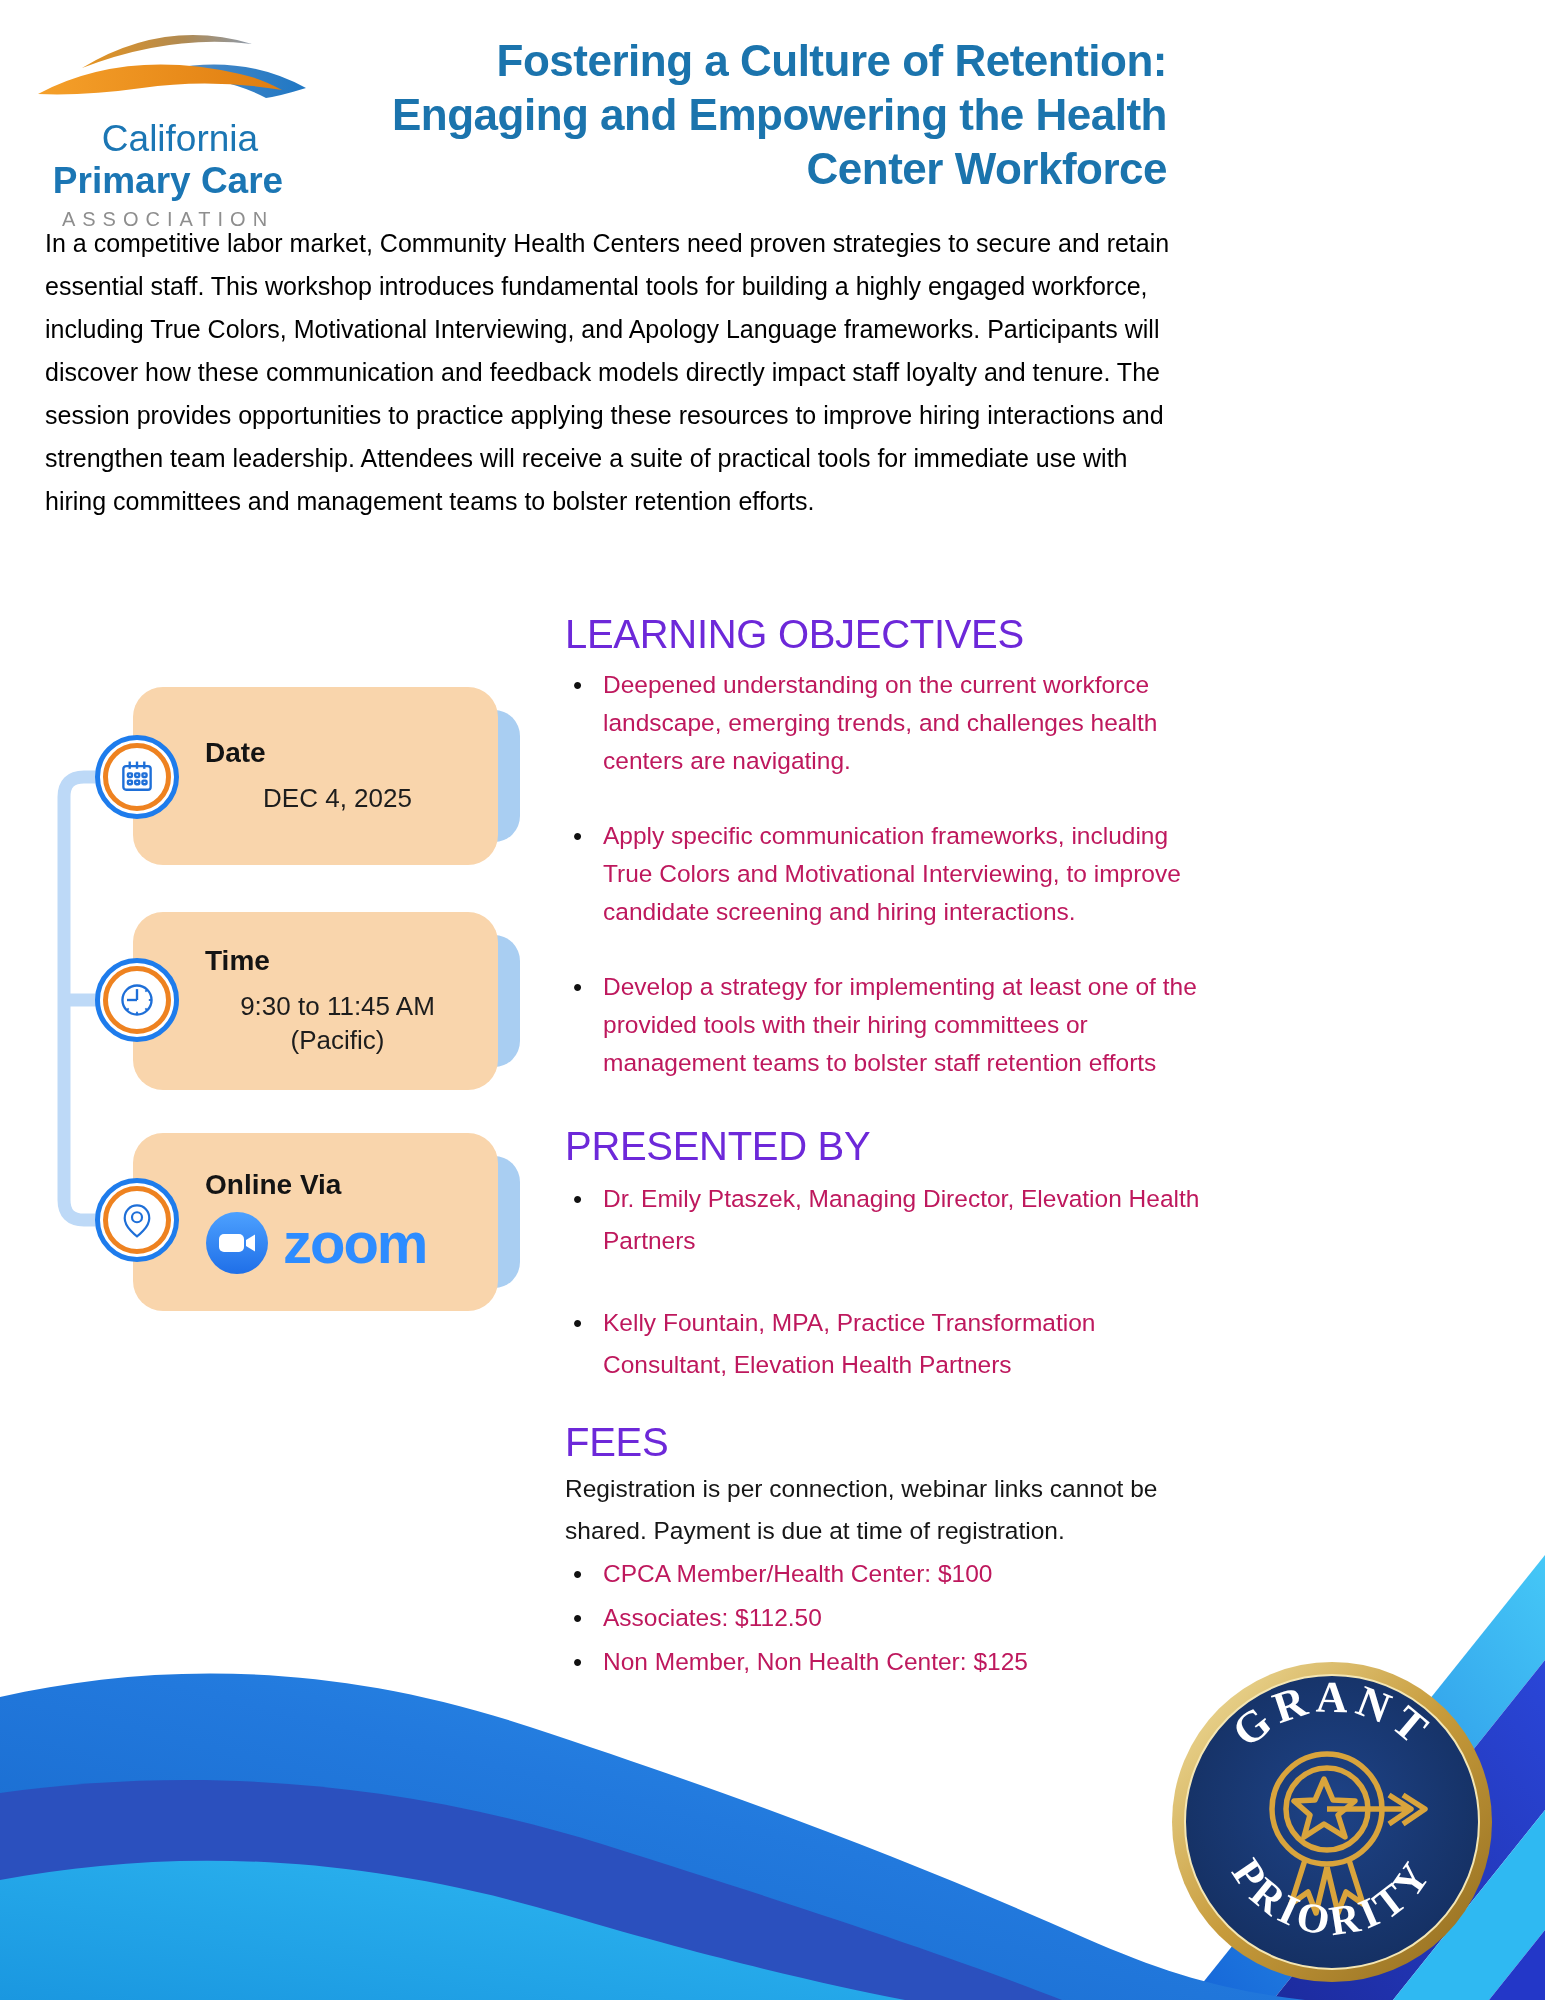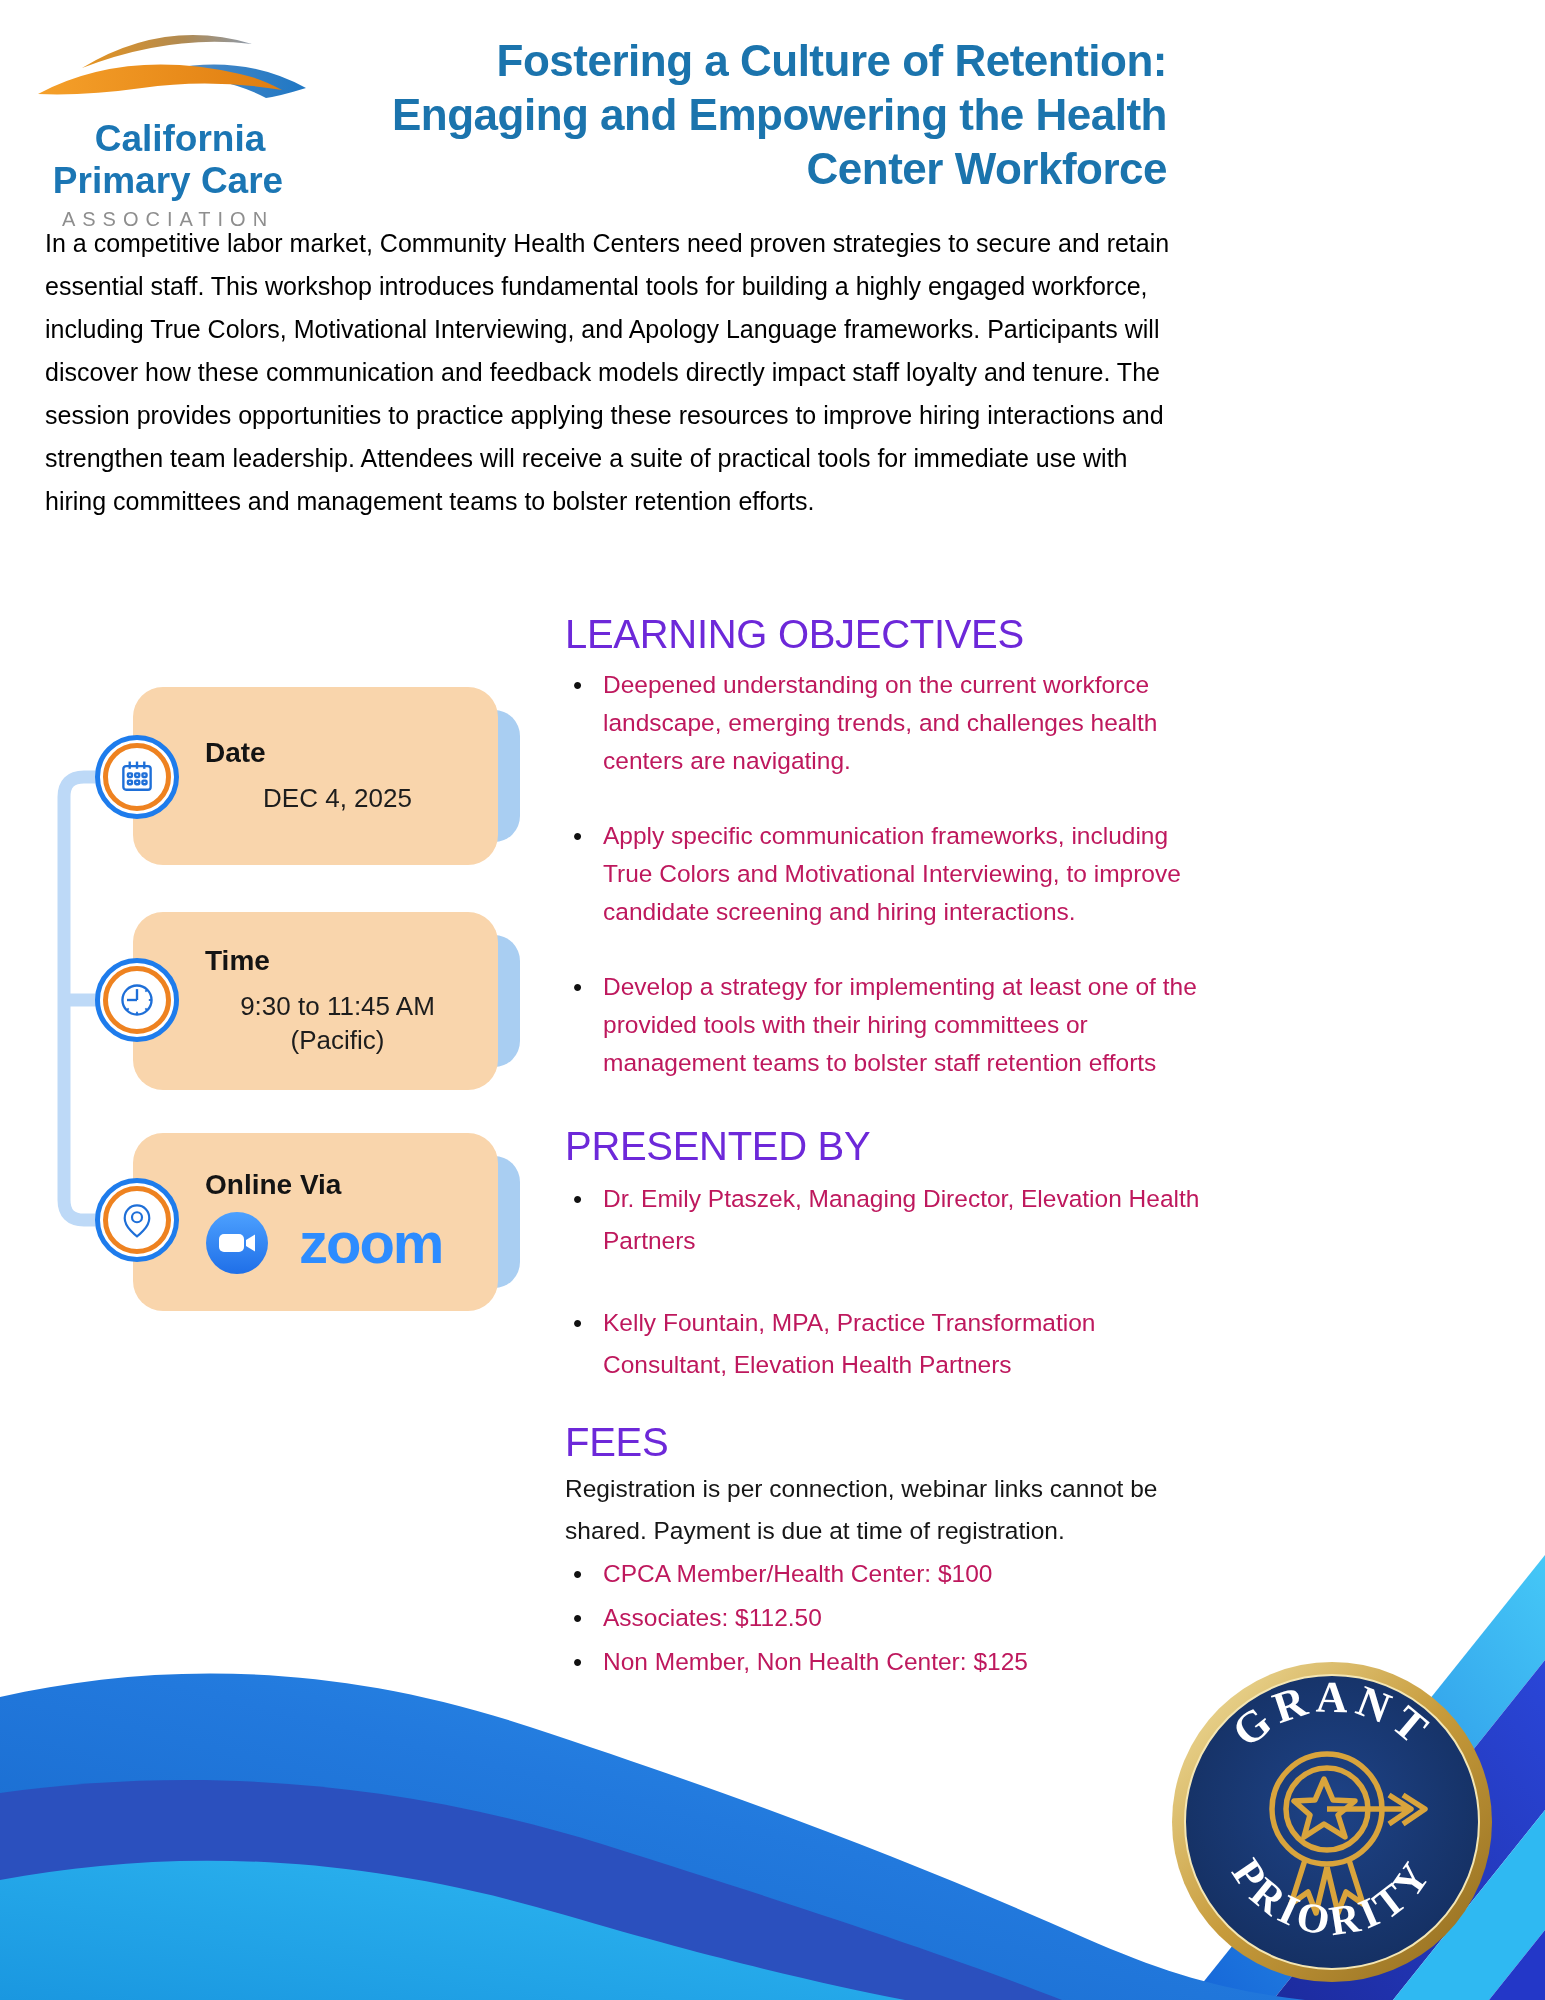--- a/index.html
+++ b/index.html
@@ -4,21 +4,21 @@
 <style>
   html,body{margin:0;padding:0;background:#e8e8e8;}
   *{box-sizing:border-box;}
   .page{position:relative;width:1545px;height:2000px;background:#ffffff;overflow:hidden;
         font-family:"Liberation Sans",sans-serif;color:#1b1b1b;}
   
   #decor{position:absolute;left:0;top:0;z-index:1;pointer-events:none;}
   
   .logo{position:absolute;left:30px;top:26px;width:300px;height:210px;z-index:2;text-align:center;}
   .logo-swoosh{position:absolute;left:0;top:0;}
-  .logo-l1{position:absolute;left:0;top:92px;width:100%;font-size:37px;font-weight:700;color:#1b76b4;letter-spacing:0;}
+  .logo-l1{position:absolute;left:0;top:92px;width:100%;font-size:37px;font-weight:400;color:#1b76b4;letter-spacing:0;}
   .logo-l2{position:absolute;left:-12px;top:134px;width:100%;font-size:37px;font-weight:700;color:#1b76b4;}
   .logo-l3{position:absolute;left:-12px;top:182px;width:100%;font-size:20px;font-weight:400;color:#8e8e8e;letter-spacing:7px;}
   
   .title{position:absolute;left:380px;top:34px;width:787px;z-index:2;text-align:right;
          font-size:44px;line-height:54px;font-weight:800;color:#1b74ad;letter-spacing:-0.5px;}
   
   .intro{position:absolute;left:45px;top:222px;width:1142px;z-index:2;
          font-size:25px;line-height:43px;font-weight:400;color:#000000;}
   
   .card{position:absolute;left:133px;width:365px;background:#f9d5ac;border-radius:30px;z-index:3;
@@ -30,21 +30,21 @@
   #tab-date{top:710px;height:132px;}
   #card-time{top:912px;height:178px;}
   #tab-time{top:935px;height:132px;}
   #card-online{top:1133px;height:178px;}
   #tab-online{top:1156px;height:132px;}
   .icon-circle{position:absolute;left:95px;width:84px;height:84px;border-radius:50%;
                background:#ffffff;border:5px solid #1e7cec;z-index:4;}
   .icon-circle .ring{position:absolute;inset:3px;border:5px solid #ee8220;border-radius:50%;
                      display:flex;align-items:center;justify-content:center;background:#fff;}
   #circ-date{top:735px;} #circ-time{top:958px;} #circ-online{top:1178px;}
-  .zoom-row{display:flex;align-items:center;gap:30px;margin-top:10px;}
+  .zoom-row{display:flex;align-items:center;gap:14px;margin-top:10px;}
   .zoom-word{font-size:58px;font-weight:700;color:#2d8cff;letter-spacing:-2px;line-height:58px;}
   
   .sec-head{position:absolute;z-index:2;font-size:40px;font-weight:400;color:#6d28d9;letter-spacing:-0.3px;}
   #head-objectives{left:565px;top:612px;}
   #head-presented{left:565px;top:1124px;}
   #head-fees{left:565px;top:1420px;}
   .blist{position:absolute;z-index:2;list-style:none;margin:0;padding:0;}
   .blist li{position:relative;padding-left:38px;font-size:24.5px;line-height:38px;color:#be185d;}
   .blist li::before{content:"\2022";position:absolute;left:8px;top:0;font-size:26px;color:#111;}
   #list-objectives{left:565px;top:666px;width:640px;}

